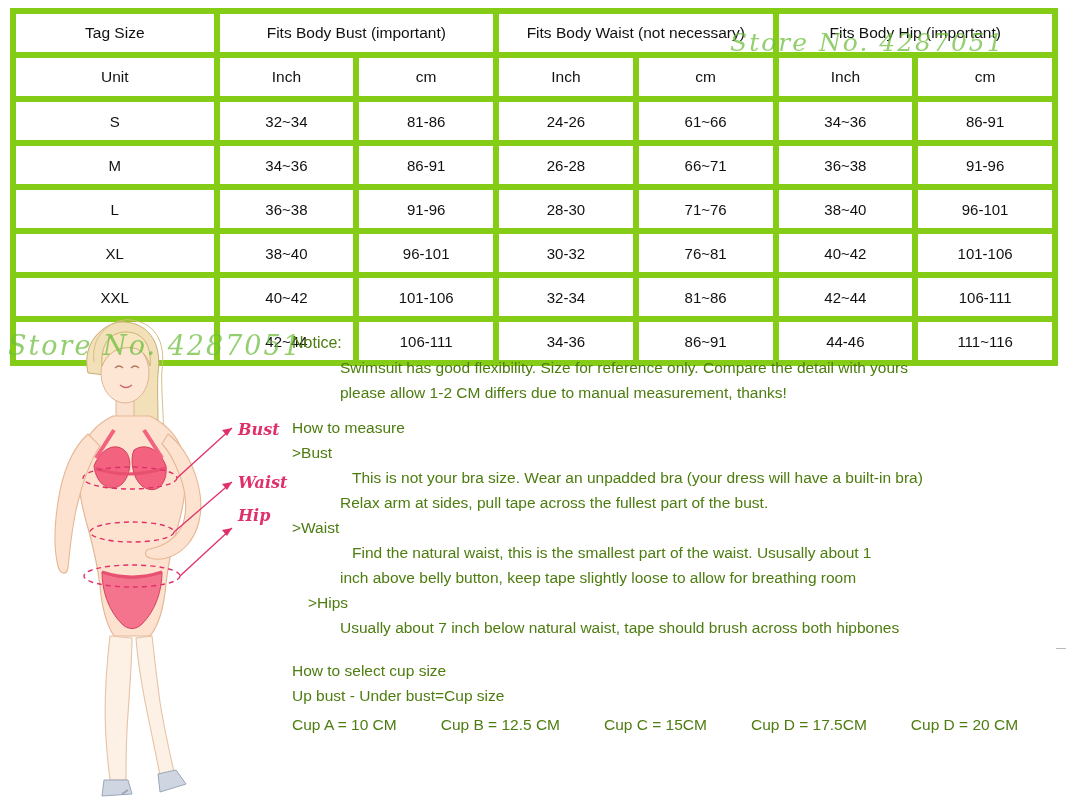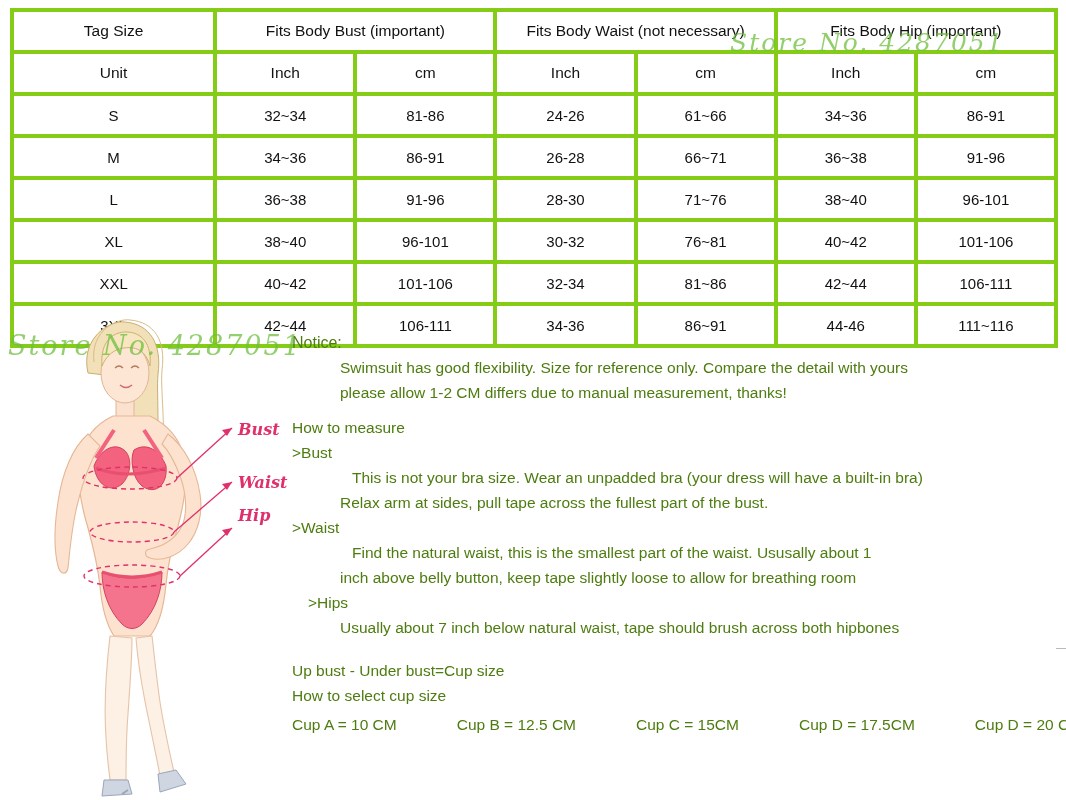--- a/index.html
+++ b/index.html
@@ -17,21 +17,21 @@
   }
 
   
   .size-table {
     width: 1048px;
     margin: 8px 0 0 10px;
     border-collapse: collapse;
     table-layout: fixed;
   }
   .size-table td, .size-table th {
-    border: 4px solid #84cc16;
+    border: 6px solid #84cc16;
     text-align: center;
     font-weight: normal;
     font-size: 15px;
     height: 38px;
     padding: 0;
     color: #111;
   }
   .size-table .col-tag { width: 112px; }
   .size-table .col-val { width: 156px; }
   .size-table tr.head td { font-size: 15.5px; }
@@ -93,21 +93,21 @@
     color: #4d7c0f;
   }
   .notes .hdr { font-size: 16px; }
   .ind1 { margin-left: 48px; }
   .ind2 { margin-left: 60px; }
   .ind3 { margin-left: 16px; }
   .gap-sm { height: 10px; }
   .gap-md { height: 18px; }
   .cup-row {
     display: flex;
-    gap: 60px;
+    gap: 44px;
     margin-top: 4px;
   }
   .cup-row span { white-space: nowrap; }
 
   
   .edge-ticks {
     position: absolute;
     right: 0;
     top: 330px;
     width: 14px;
@@ -267,22 +267,22 @@
     <div>How to measure</div>
     <div>&gt;Bust</div>
     <div class="ind2">This is not your bra size. Wear an unpadded bra (your dress will have a built-in bra)</div>
     <div class="ind1">Relax arm at sides, pull tape across the fullest part of the bust.</div>
     <div>&gt;Waist</div>
     <div class="ind2">Find the natural waist, this is the smallest part of the waist. Ususally about 1</div>
     <div class="ind1">inch above belly button, keep tape slightly loose to allow for breathing room</div>
     <div class="ind3">&gt;Hips</div>
     <div class="ind1">Usually about 7 inch below natural waist, tape should brush across both hipbones</div>
     <div class="gap-md"></div>
+    <div>How to select cup size</div>
     <div>Up bust - Under bust=Cup size</div>
-    <div>How to select cup size</div>
     <div class="cup-row">
       <span>Cup A = 10 CM</span>
       <span>Cup B = 12.5 CM</span>
       <span>Cup C = 15CM</span>
       <span>Cup D = 17.5CM</span>
       <span>Cup D = 20 CM</span>
     </div>
   </div>
 
   <div class="edge-ticks">

